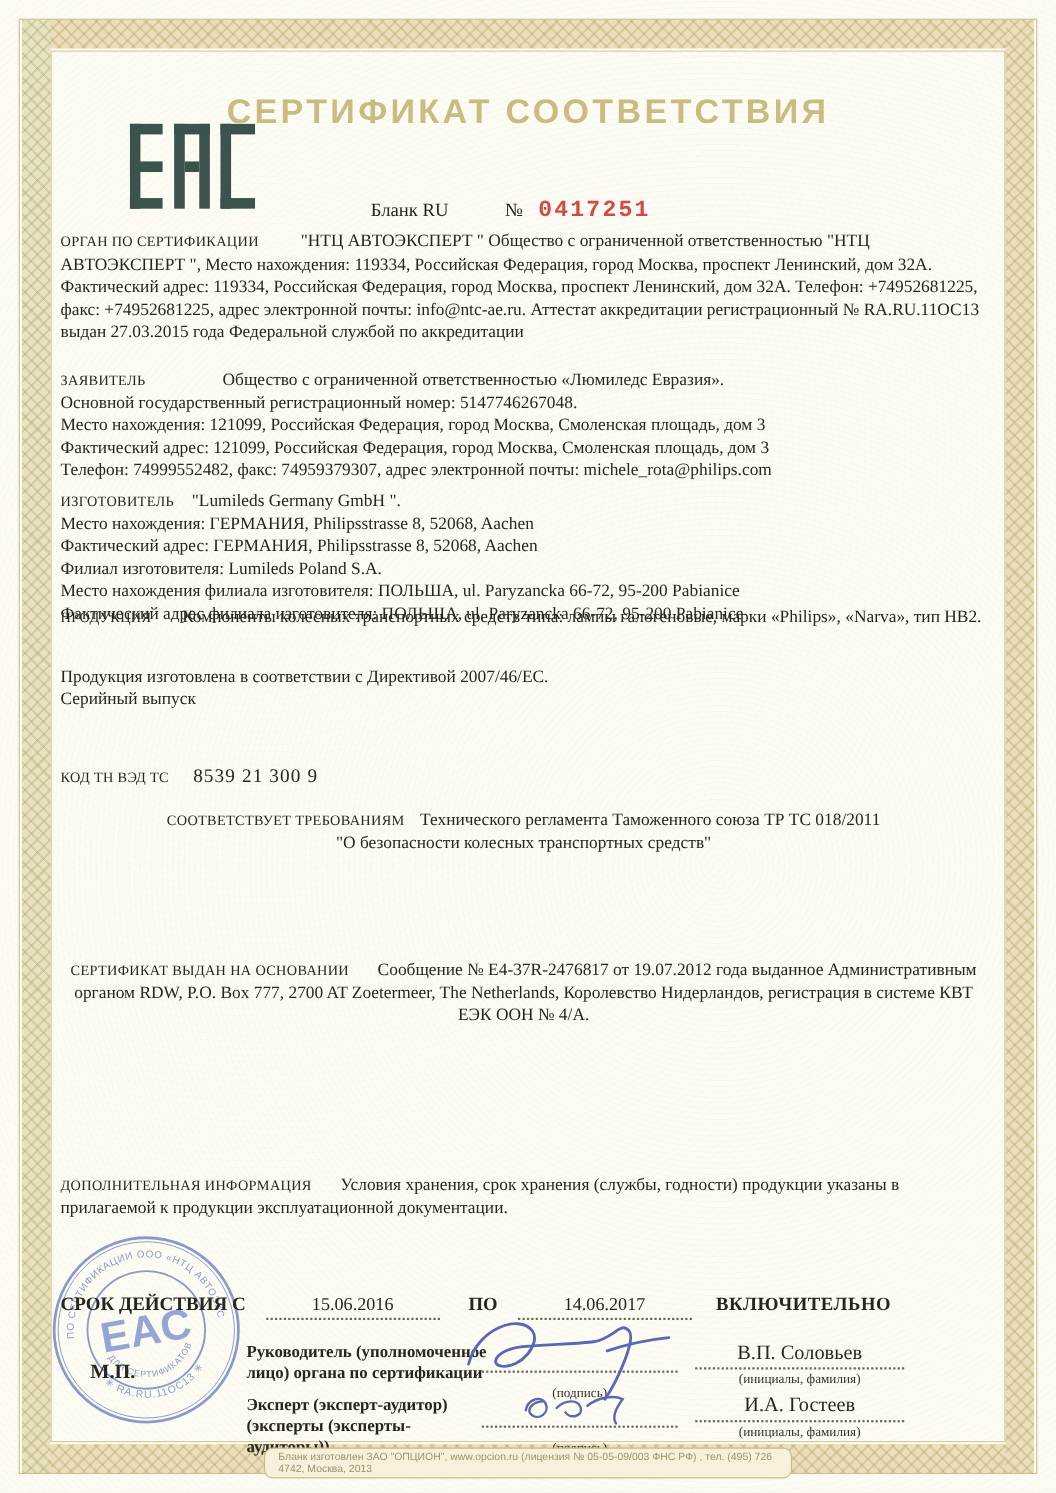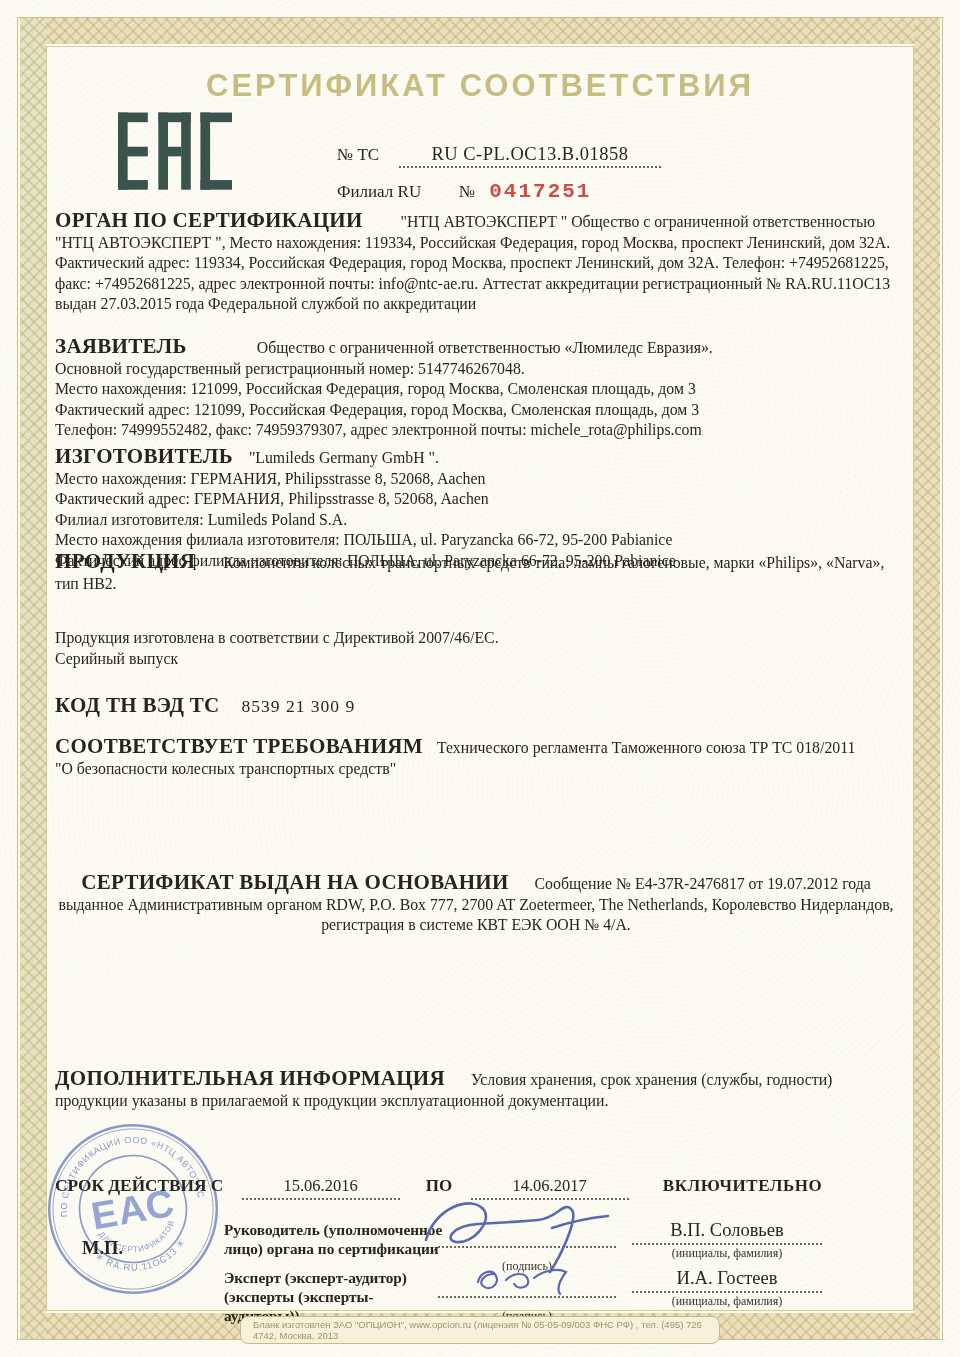--- a/index.html
+++ b/index.html
@@ -28,51 +28,51 @@
 
   
   .banner{position:absolute;left:50%;top:21px;transform:translateX(-50%);
     width:328px;height:38px;background:linear-gradient(#cbc79c,#c2bd8f);
     border:2px solid #aba373;border-radius:9px;display:flex;align-items:center;justify-content:center;
     box-shadow:inset 0 0 0 3px #cbc79c, inset 0 0 0 4px #aba373;}
   .banner span{font-family:"Liberation Sans", sans-serif;font-weight:bold;font-size:25px;
     letter-spacing:3px;color:#fbf9ee;
     text-shadow:1px 1px 0 #9e9668,-1px -1px 0 #9e9668,1px -1px 0 #9e9668,-1px 1px 0 #9e9668;}
   
-  .doc-title{position:absolute;left:0;right:0;top:68px;text-align:center;
+  .doc-title{position:absolute;left:0;right:0;top:84px;text-align:center;
     font-family:"Liberation Sans", sans-serif;font-weight:bold;font-size:31px;letter-spacing:3px;
     color:#c9bc80;text-shadow:0 1px 0 rgba(255,255,255,.9);}
   
   .eac-logo{position:absolute;left:118px;top:112px;}
   
   .numline1{position:absolute;left:337px;top:144px;font-size:18px;}
   .numline1 .lbl{display:inline-block;width:62px;font-size:17px;}
   .numline1 .val{display:inline-block;width:262px;text-align:center;font-size:18.5px;letter-spacing:.5px;
     border-bottom:2px dotted #6b655a;padding-bottom:1px;}
   .numline2{position:absolute;left:337px;top:180px;font-size:17px;}
   .numline2 .lbl{display:inline-block;width:122px;}
   .numline2 .no{display:inline-block;}
   .serial{font-family:"Liberation Mono", monospace;font-weight:bold;font-size:21px;
     letter-spacing:2px;color:#cf4b46;margin-left:14px;}
 
   
   .sec{position:absolute;left:55px;width:842px;font-size:15.8px;line-height:20.5px;}
-  .sec .h{font-weight:bold;font-size:21px;letter-spacing:.3px;}
+  .sec .h{font-weight:normal;font-size:13px;letter-spacing:.3px;}
   .sec .sp{display:inline-block;width:38px;}
   .sec .line{margin:0;}
   .kv .h{margin-right:22px;}
   .kv .v{font-size:17.5px;letter-spacing:1px;}
 
   
   .validity{position:absolute;left:55px;top:1176px;width:842px;z-index:3;font-size:17px;}
   .validity .h{font-weight:bold;font-size:17.3px;}
   .validity .date{display:inline-block;width:158px;text-align:center;font-size:16.5px;
     border-bottom:2px dotted #6b655a;padding-bottom:2px;}
   .validity .po{font-weight:bold;margin:0 14px 0 22px;}
-  .validity .incl{font-weight:bold;margin-left:30px;letter-spacing:.5px;}
+  .validity .incl{font-weight:bold;margin-left:18px;letter-spacing:.5px;}
 
   
   .mp{position:absolute;left:82px;top:1238px;font-weight:bold;font-size:18.5px;z-index:3;}
   .roles{position:absolute;left:224px;width:225px;font-weight:bold;font-size:15.3px;line-height:19px;z-index:3;}
   .roles.r1{top:1220px;}
   .roles.r2{top:1268px;}
   .sigcell{position:absolute;width:178px;text-align:center;z-index:3;}
   .sigcell .rule{border-bottom:2px dotted #6b655a;height:18px;}
   .sigcell .cap{font-size:12px;margin-top:11px;color:#33322c;}
   .namecell{position:absolute;width:190px;text-align:center;z-index:3;}
@@ -112,25 +112,22 @@
       <rect x="46" y="0" width="11" height="88"></rect>
         <rect x="72" y="0" width="11" height="88"></rect>
       <rect x="46" y="0" width="37" height="11"></rect>
         <rect x="57" y="39" width="15" height="11"></rect>
       <rect x="94" y="0" width="11" height="88"></rect>
         <rect x="94" y="0" width="36" height="11"></rect>
       <rect x="94" y="77" width="36" height="11"></rect>
     </g>
   </svg>
 
-  <div class="numline1">
-    <span class="lbl">№ ТС</span><span class="val">RU C-PL.OC13.B.01858</span>
-  </div>
   <div class="numline2">
-    <span class="lbl">Филиал RU</span><span class="no">№</span><span class="serial">0417251</span>
+    <span class="lbl">Бланк RU</span><span class="no">№</span><span class="serial">0417251</span>
   </div>
 
   <div class="sec" style="top:210px;">
     <p class="line"><b class="h">ОРГАН ПО СЕРТИФИКАЦИИ</b><span class="sp"></span><span>"НТЦ АВТОЭКСПЕРТ " Общество с ограниченной ответственностью "НТЦ АВТОЭКСПЕРТ ", Место нахождения: 119334, Российская Федерация, город Москва, проспект Ленинский, дом 32А. Фактический адрес: 119334, Российская Федерация, город Москва, проспект Ленинский, дом 32А. Телефон: +74952681225, факс: +74952681225, адрес электронной почты: info@ntc-ae.ru. Аттестат аккредитации регистрационный № RA.RU.11ОС13 выдан 27.03.2015 года Федеральной службой по аккредитации</span></p>
   </div>
 
   <div class="sec" style="top:336px;">
     <p class="line"><b class="h">ЗАЯВИТЕЛЬ</b><span class="sp" style="width:70px"></span><span>Общество с ограниченной ответственностью «Люмиледс Евразия».</span></p>
     <p class="line">Основной государственный регистрационный номер: 5147746267048.</p>
     <p class="line">Место нахождения: 121099, Российская Федерация, город Москва, Смоленская площадь, дом 3</p>
@@ -150,21 +147,21 @@
   <div class="sec" style="top:551px;">
     <p class="line"><b class="h">ПРОДУКЦИЯ</b><span class="sp" style="width:28px"></span><span>Компоненты колесных транспортных средств типа: лампы галогеновые, марки «Philips», «Narva», тип НВ2.</span></p>
     <p class="line" style="margin-top:34px;">Продукция изготовлена в соответствии с Директивой 2007/46/ЕС.</p>
     <p class="line">Серийный выпуск</p>
   </div>
 
   <div class="sec kv" style="top:695px;">
     <p class="line"><b class="h">КОД ТН ВЭД ТС</b><span class="v">8539 21 300 9</span></p>
   </div>
 
-  <div class="sec" style="top:736px;">
+  <div class="sec" style="top:736px;text-align:center;">
     <p class="line"><b class="h">СООТВЕТСТВУЕТ ТРЕБОВАНИЯМ</b><span class="sp" style="width:14px"></span><span>Технического регламента Таможенного союза ТР ТС 018/2011</span></p>
     <p class="line">"О безопасности колесных транспортных средств"</p>
   </div>
 
   <div class="sec" style="top:872px;text-align:center;">
     <p class="line"><b class="h">СЕРТИФИКАТ ВЫДАН НА ОСНОВАНИИ</b><span class="sp" style="width:26px"></span><span>Сообщение № Е4-37R-2476817 от 19.07.2012 года выданное Административным органом RDW, P.O. Box 777, 2700 AT Zoetermeer, The Netherlands, Королевство Нидерландов, регистрация в системе КВТ ЕЭК ООН № 4/А.</span></p>
   </div>
 
   <div class="sec" style="top:1068px;">
     <p class="line"><b class="h">ДОПОЛНИТЕЛЬНАЯ ИНФОРМАЦИЯ</b><span class="sp" style="width:26px"></span><span>Условия хранения, срок хранения (службы, годности) продукции указаны в прилагаемой к продукции эксплуатационной документации.</span></p>

